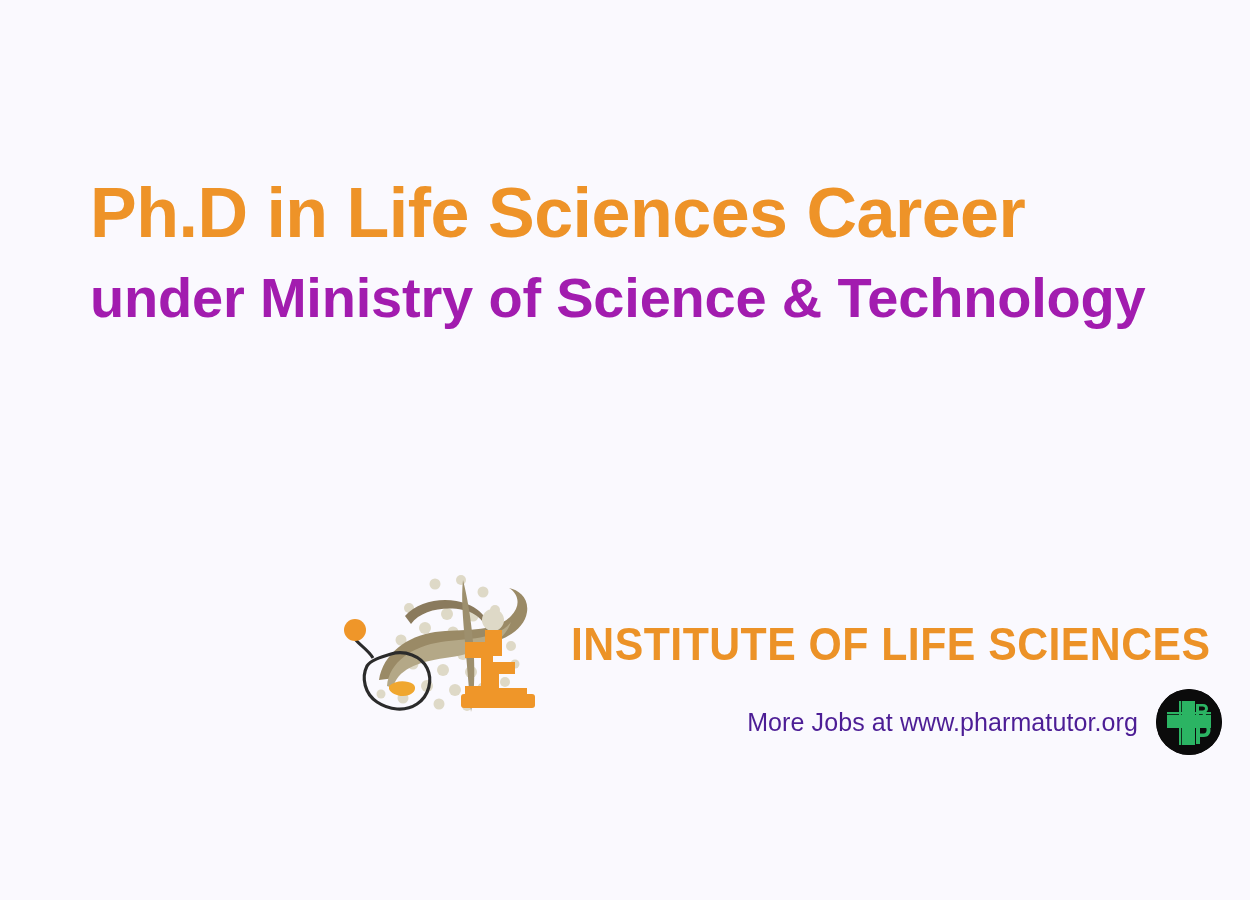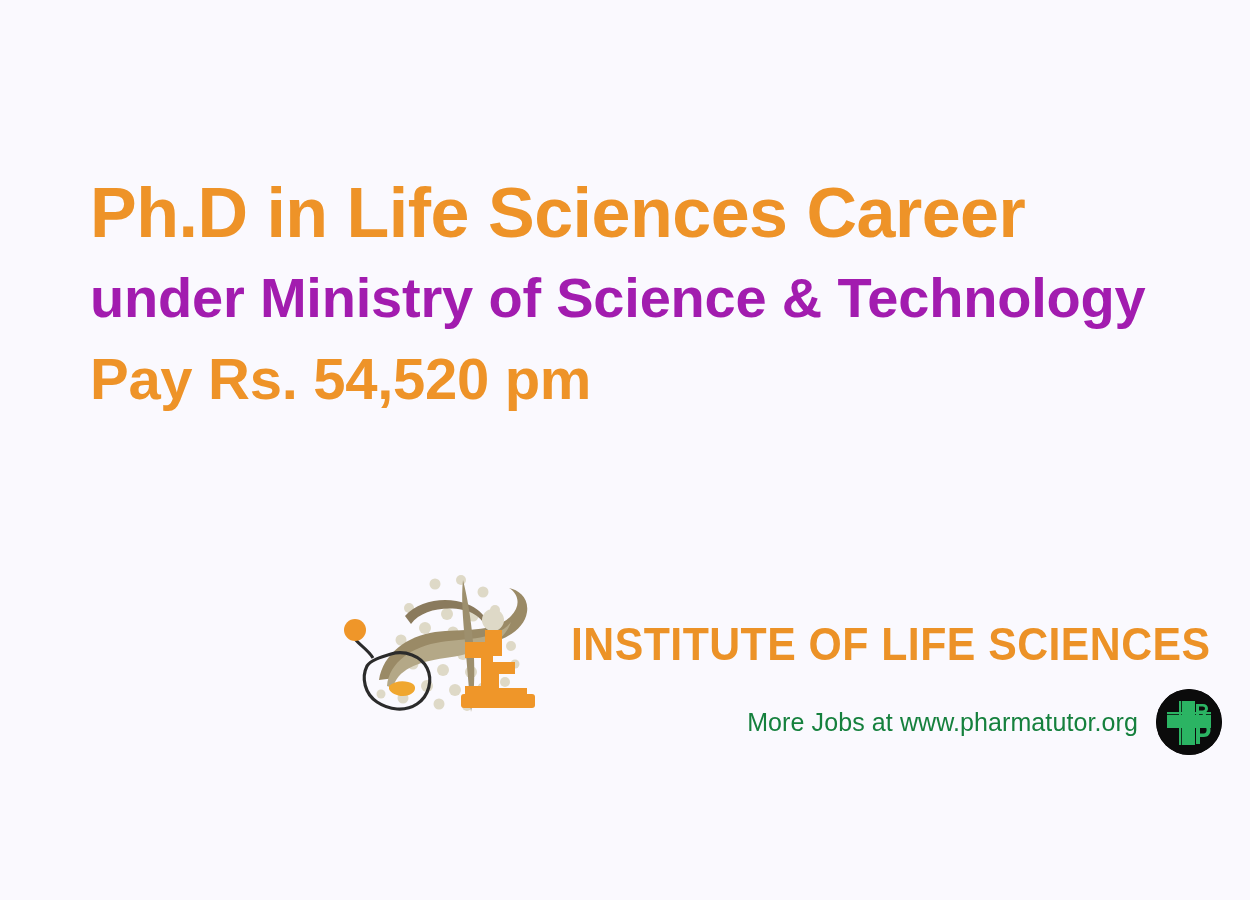--- a/index.html
+++ b/index.html
@@ -92,21 +92,21 @@
     right: 28px;
     bottom: 22px;
     display: flex;
     align-items: center;
     gap: 18px;
   }
 
   .footer-text {
     font-size: 25px;
     font-weight: 400;
-    color: #15803d;
+    color: #4c1d95;
     white-space: nowrap;
     letter-spacing: 0.1px;
   }
 
   .footer-badge {
     width: 66px;
     height: 66px;
     flex: none;
     border-radius: 50%;
     background: #0b0b0b;
@@ -114,21 +114,20 @@
   }
 </style>
 </head>
 <body>
 
 <div class="poster">
 
   <div class="headline-block">
     <span class="line line-1">Ph.D in Life Sciences Career</span>
     <span class="line line-2">under Ministry of Science &amp; Technology</span>
-    <span class="line line-3">Pay Rs. 54,520 pm</span>
   </div>
 
   <div class="logo-lockup">
 
     <svg class="logo-emblem" viewBox="0 0 220 148">
 
       <g fill="#ded9c7">
         <circle cx="92" cy="14" r="5.5"></circle>
         <circle cx="118" cy="10" r="5"></circle>
         <circle cx="140" cy="22" r="5.5"></circle>

